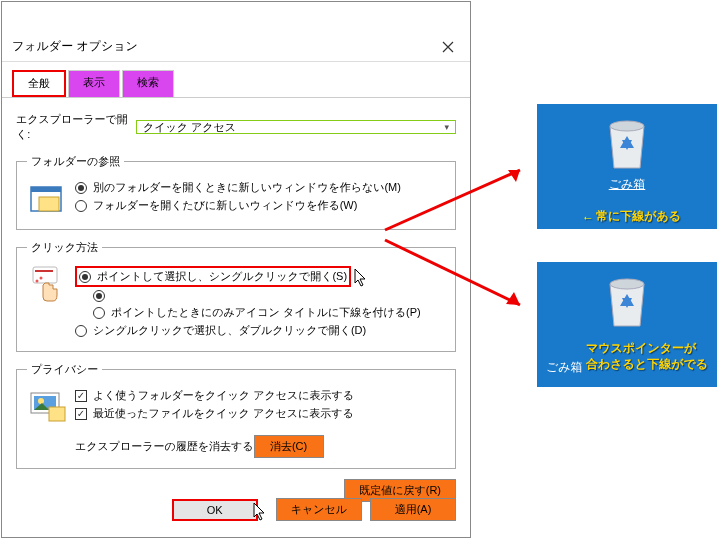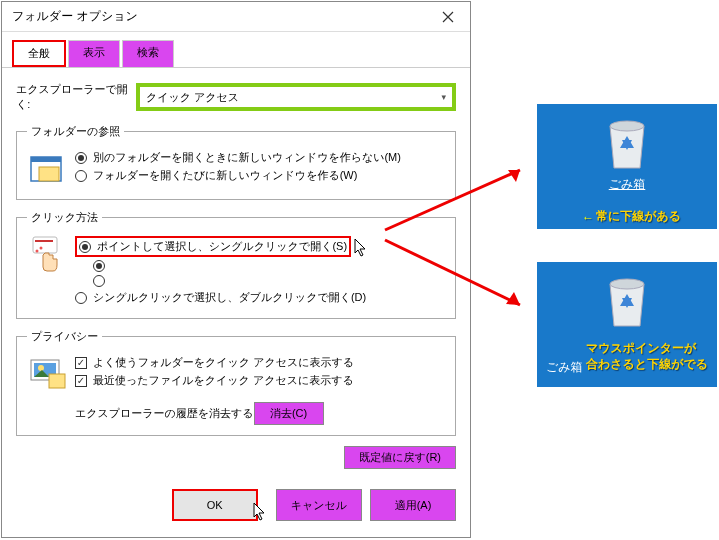--- a/index.html
+++ b/index.html
@@ -1,45 +1,45 @@
 <!DOCTYPE html>
 <html><head>
 <meta charset="utf-8">
 <style>
 * { box-sizing: border-box; margin: 0; padding: 0; }
 body { font-family: "Yu Gothic UI", "Meiryo", sans-serif; font-size: 11px; background: #fff; width: 719px; height: 540px; position: relative; }
 .dialog { position: absolute; left: 1px; top: 1px; width: 470px; height: 537px; background: #fff; border: 1px solid #888; }
-.titlebar { height: 30px; display: flex; align-items: center; justify-content: space-between; padding: 0 0 0 10px; border-bottom: 1px solid #ddd; }
+.titlebar { height: 30px; display: flex; align-items: center; justify-content: space-between; padding: 0 0 0 10px; border-bottom: 1px solid #ddd; margin-top: 30px; }
 .titlebar-text { font-size: 12px; }
 .close-btn { width: 45px; height: 30px; display: flex; align-items: center; justify-content: center; cursor: pointer; font-size: 14px; color: #333; }
 .tabs { display: flex; padding: 8px 10px 0 10px; border-bottom: 1px solid #ccc; }
 .tab { padding: 4px 14px; border: 1px solid #ccc; border-bottom: none; background: #d946ef; margin-right: 2px; cursor: pointer; position: relative; }
 .tab.active { border: 2px solid #e00; background: #fff; z-index: 2; }
 .tab-content { padding: 14px 14px 10px 14px; }
 .row { display: flex; align-items: center; margin-bottom: 12px; }
 .label-explorer { width: 120px; }
-.select { flex: 1; height: 28px; border: 4px solid #84cc16; background: #fff; padding: 0 6px; display: flex; align-items: center; justify-content: space-between; cursor: pointer; }
+.select { flex: 1; height: 14px; border: 1px solid #84cc16; background: #fff; padding: 0 6px; display: flex; align-items: center; justify-content: space-between; cursor: pointer; }
 .select-arrow { font-size: 9px; color: #555; }
 fieldset { border: 1px solid #aaa; padding: 8px 10px 10px 10px; margin-bottom: 10px; position: relative; }
 legend { padding: 0 4px; font-size: 11px; }
 .opt-row { display: flex; align-items: center; margin: 3px 0; }
 .opt-icon { width: 42px; height: 42px; margin-right: 6px; flex-shrink: 0; }
 .opts { flex: 1; }
 .radio { width: 12px; height: 12px; border: 1px solid #333; border-radius: 50%; margin-right: 6px; display: inline-flex; align-items: center; justify-content: center; flex-shrink: 0; }
 .radio.checked::after { content: ""; width: 6px; height: 6px; background: #333; border-radius: 50%; }
 .checkbox { width: 12px; height: 12px; border: 1px solid #333; margin-right: 6px; display: inline-flex; align-items: center; justify-content: center; flex-shrink: 0; }
 .checkbox.checked::after { content: "✓"; font-size: 10px; color: #333; line-height: 1; }
 .indent { margin-left: 18px; }
 .highlight-red { border: 2px solid #e00; padding: 1px 2px; display: inline-flex; align-items: center; }
 .cursor-arrow { display: inline-block; margin-left: 2px; }
 .privacy-clear { display: flex; align-items: center; margin-top: 8px; padding-left: 48px; }
-.btn { border: 1px solid #888; background: #d946ef; padding: 3px 14px; cursor: pointer; font-size: 11px; min-width: 70px; text-align: center; }
+.btn { border: 1px solid #888; background: #f97316; padding: 3px 14px; cursor: pointer; font-size: 11px; min-width: 70px; text-align: center; }
 .btn.primary { border: 2px solid #e00; background: #e5e5e5; }
 .restore-row { display: flex; justify-content: flex-end; margin-top: 6px; }
-.button-row { display: flex; justify-content: flex-end; gap: 8px; padding: 10px 14px; position: absolute; bottom: 6px; right: 0; }
+.button-row { display: flex; justify-content: flex-end; gap: 8px; padding: 10px 14px; position: absolute; bottom: 6px; right: 0; align-items: flex-end; }
 .desktop-panel { position: absolute; background: #1979ca; display: flex; flex-direction: column; align-items: center; padding: 10px 8px 6px 8px; }
 .panel1 { left: 537px; top: 104px; width: 180px; height: 125px; }
 .panel2 { left: 537px; top: 262px; width: 180px; height: 125px; }
 .trash-icon { width: 50px; height: 58px; }
 .trash-label { color: #fff; font-size: 12px; margin-top: 4px; text-decoration: underline; }
 .annotation { color: #ffd400; font-size: 12px; font-weight: bold; text-shadow: 1px 1px 1px #0a3a6a; white-space: nowrap; }
 .anno1 { position: absolute; left: 582px; top: 208px; }
 .anno1-arrow { color: #ff0; margin-right: 2px; }
 .anno2 { position: absolute; left: 586px; top: 340px; line-height: 1.35; }
 .red-arrow { position: absolute; }
@@ -117,20 +117,21 @@
             </span>
             <svg class="cursor-arrow" width="16" height="20" viewBox="0 0 16 20">
               <path d="M2 2 L2 16 L5 13 L8 19 L10 18 L7 12 L12 12 Z" fill="#fff" stroke="#000"></path>
             </svg>
           </div>
           <label class="opt-row indent">
             <span class="radio checked"></span>
           </label>
           <label class="opt-row indent">
             <span class="radio"></span>
+            <span>ポイントしたときにのみアイコン タイトルに下線を付ける(P)</span>
           </label>
           <label class="opt-row">
             <span class="radio"></span>
             <span>シングルクリックで選択し、ダブルクリックで開く(D)</span>
           </label>
         </div>
       </div>
     </fieldset>
 
     <fieldset>

